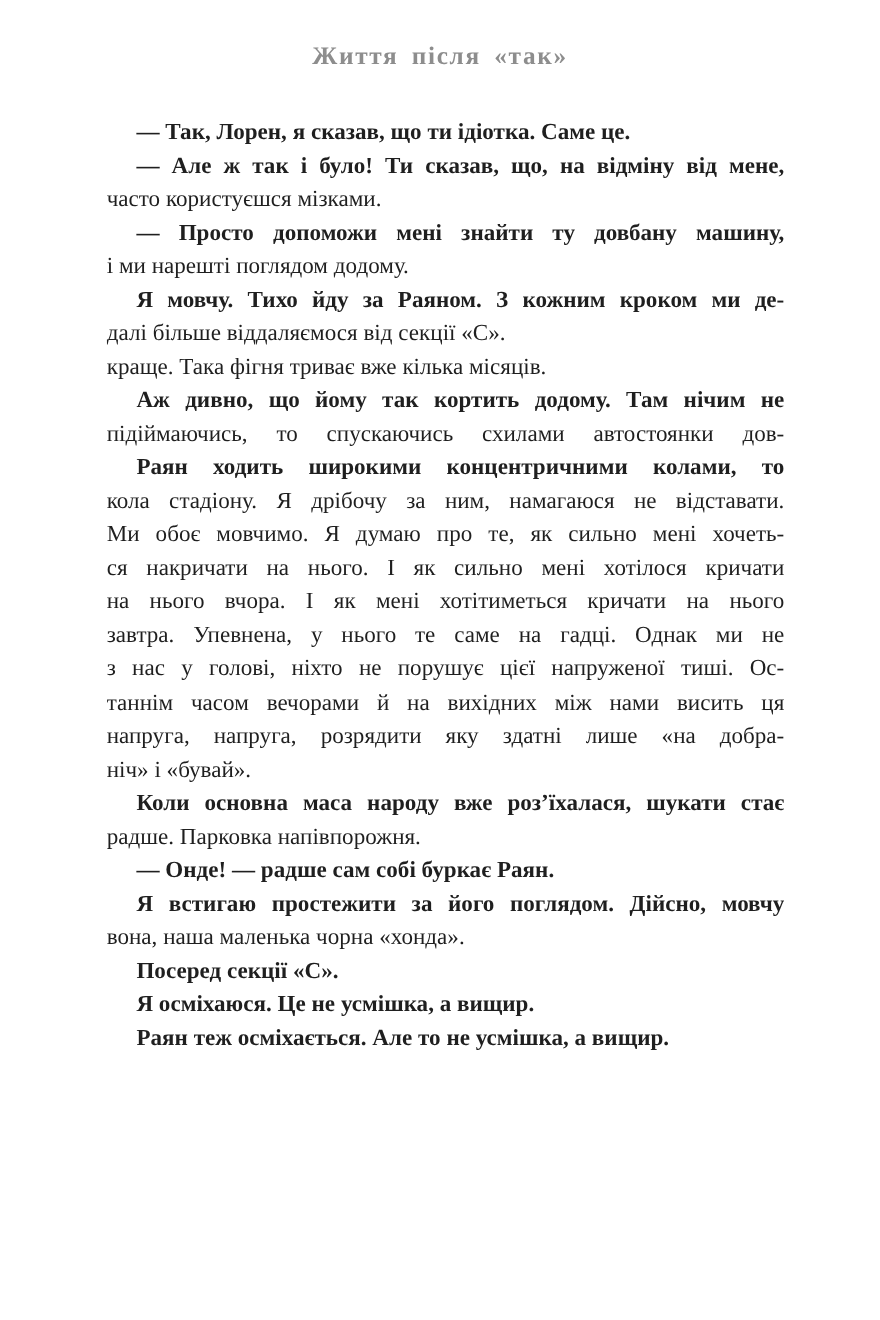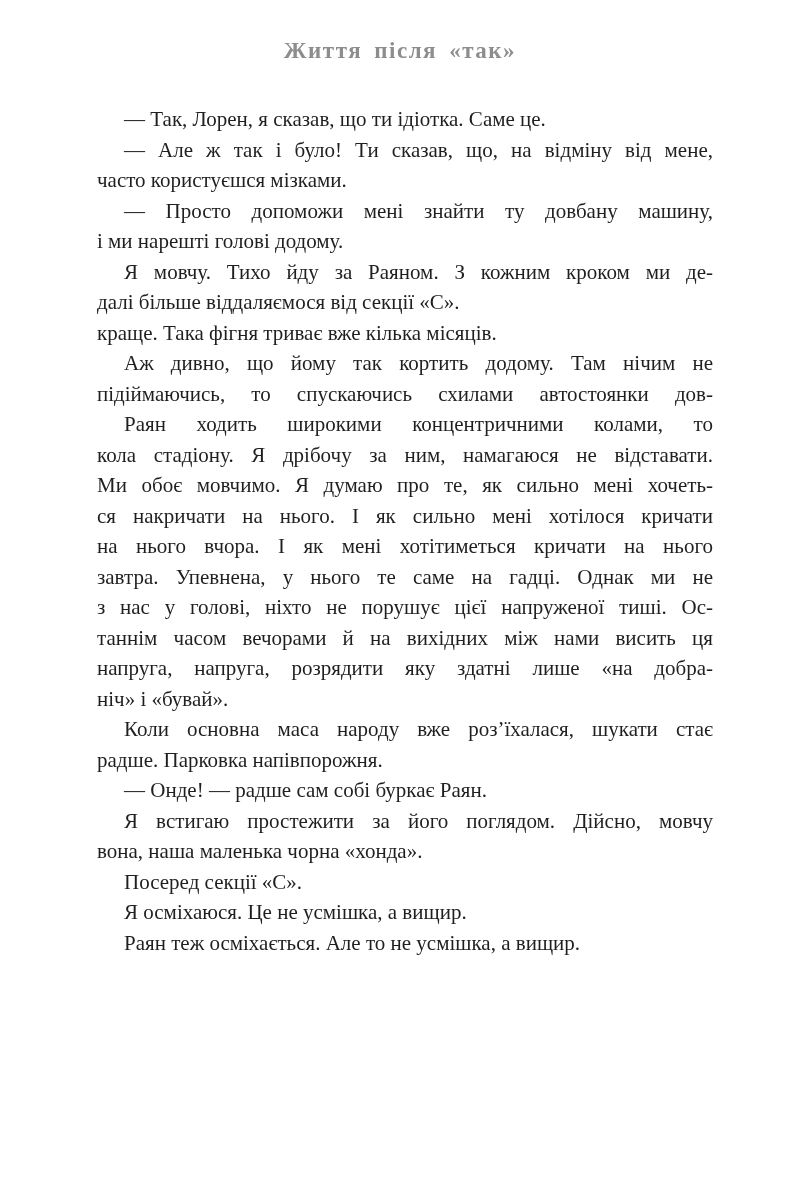--- a/index.html
+++ b/index.html
@@ -52,20 +52,21 @@
   .line {
     height: 30.5px;
     line-height: 30.5px;
     text-align: justify;
     text-align-last: justify;
     overflow: hidden;
     white-space: normal;
   }
   .line.para-first {
     text-indent: 27px;
+    font-weight: bold;
   }
   .line.para-last {
     text-align-last: left;
   }
 </style>
 </head>
 <body style="background: rgb(255, 255, 255);">
 
 <div class="page">
 
@@ -74,21 +75,21 @@
   <div class="body-text" id="body-text" style="color: rgb(31, 31, 31);">
       <div class="paragraph">
         <div class="line para-first para-last">— Так, Лорен, я сказав, що ти ідіотка. Саме це.</div>
       </div>
       <div class="paragraph">
         <div class="line para-first">— Але ж так і було! Ти сказав, що, на відміну від мене,</div>
         <div class="line para-last">часто користуєшся мізками.</div>
       </div>
       <div class="paragraph">
         <div class="line para-first">— Просто допоможи мені знайти ту довбану машину,</div>
-        <div class="line para-last">і ми нарешті голові додому.</div>
+        <div class="line para-last">і ми нарешті поглядом додому.</div>
       </div>
       <div class="paragraph">
         <div class="line para-first">Я мовчу. Тихо йду за Раяном. З кожним кроком ми де-</div>
         <div class="line para-last">далі більше віддаляємося від секції «С».</div>
       </div>
       <div class="paragraph">
         <div class="line para-last">краще. Така фігня триває вже кілька місяців.</div>
         <div class="line para-first">Аж дивно, що йому так кортить додому. Там нічим не</div>
       </div>
       <div class="paragraph">

